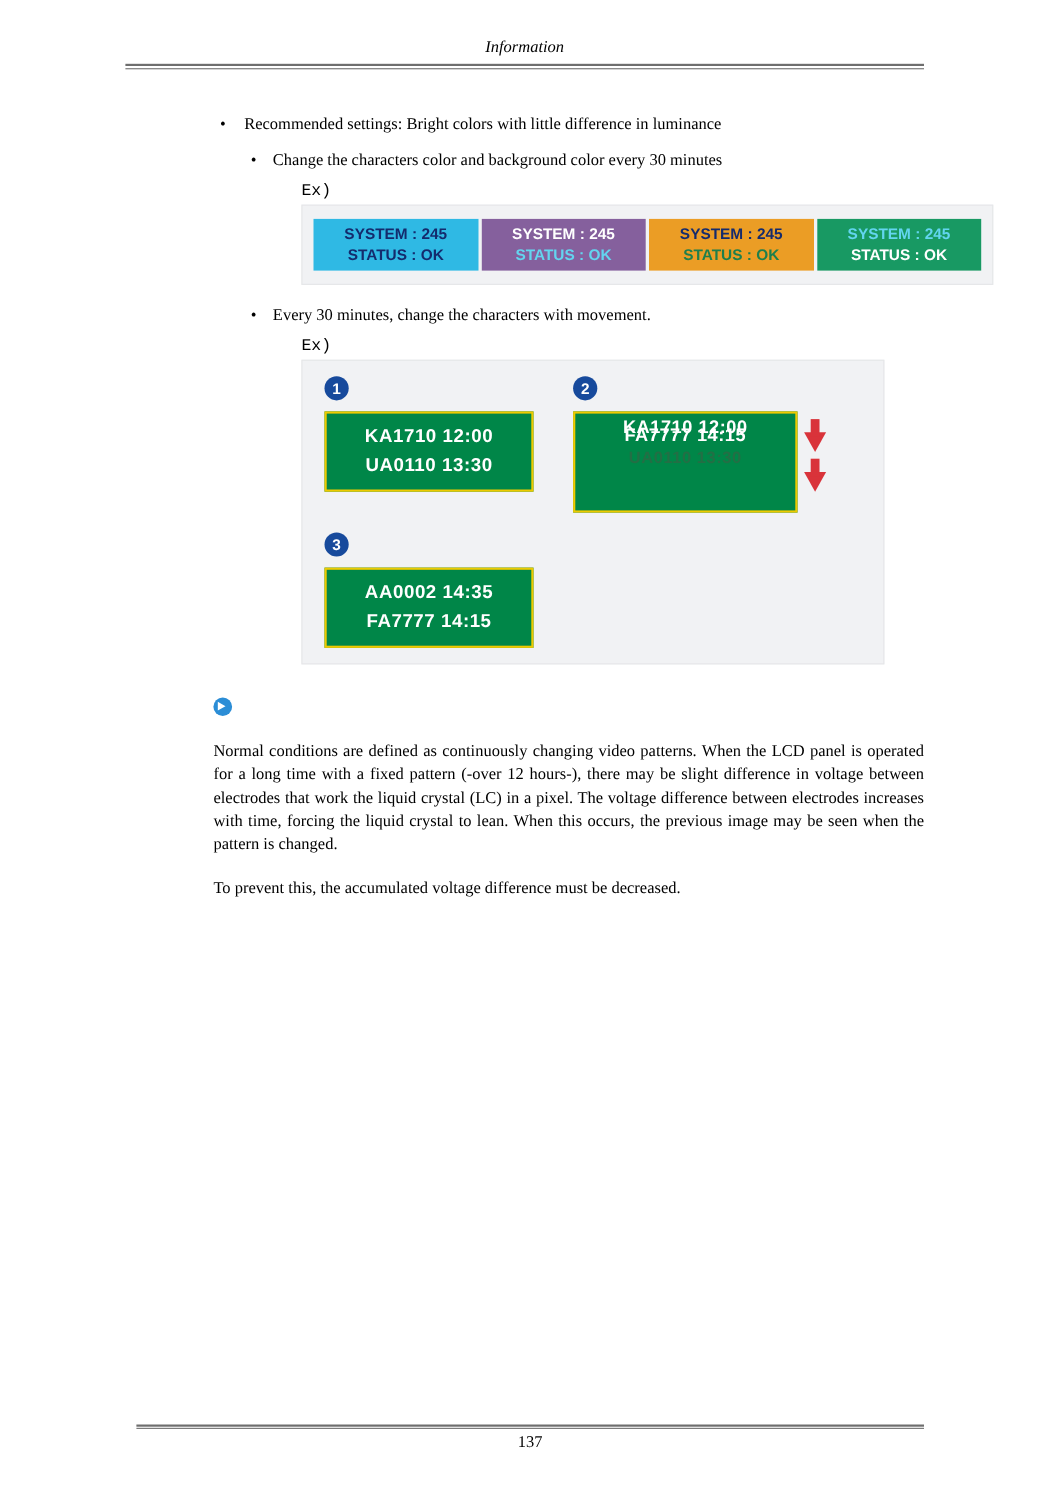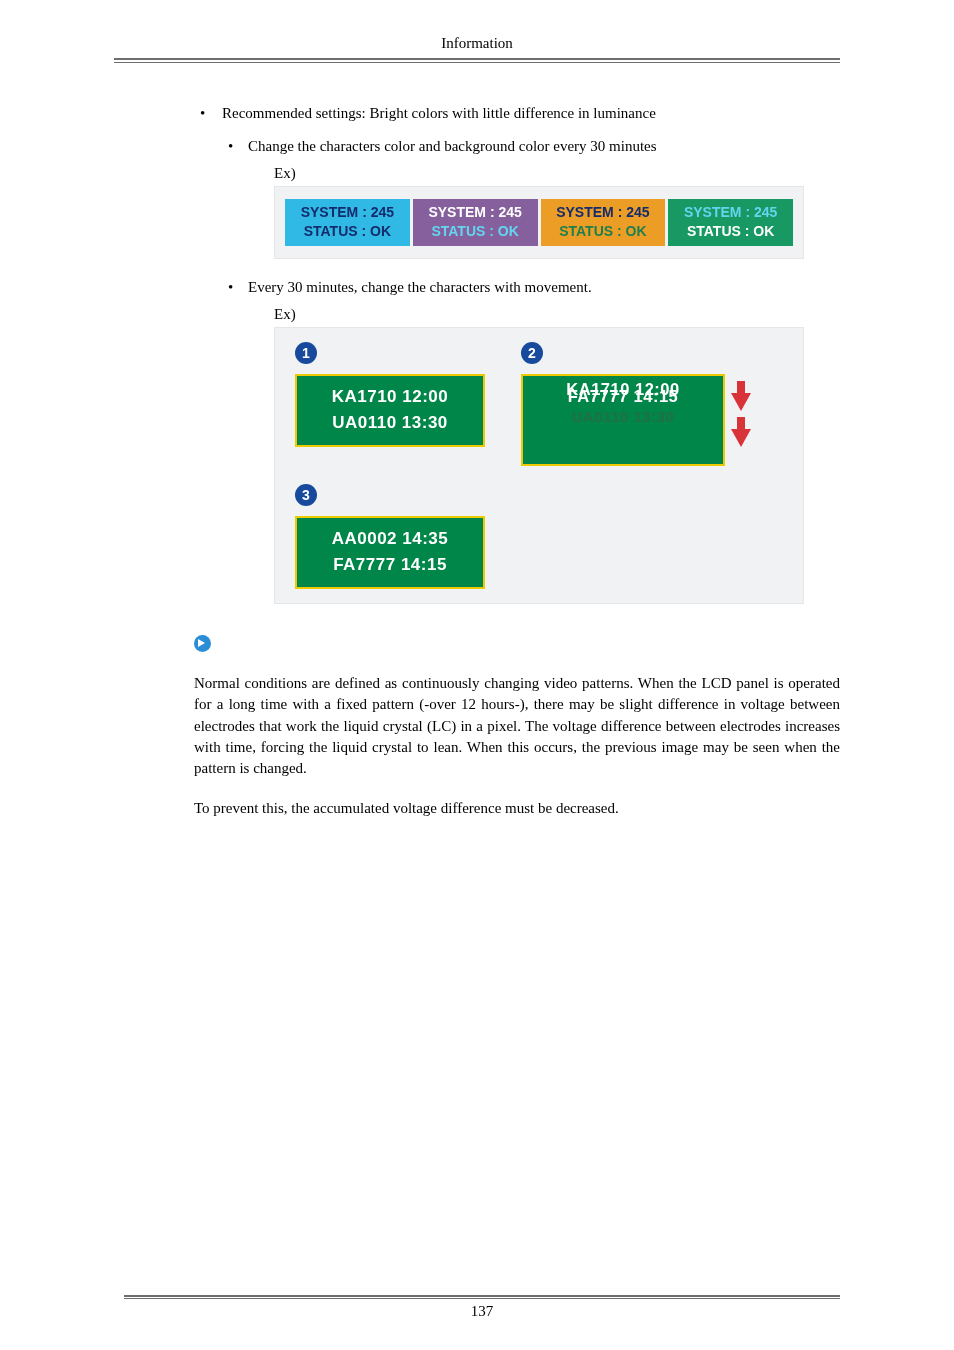--- a/index.html
+++ b/index.html
@@ -13,43 +13,44 @@
     position: relative;
   }
   .page {
     padding: 35px 114px 0 114px;
   }
   .header-title {
     text-align: center;
     font-size: 15px;
     padding-bottom: 6px;
     border-bottom: 2px solid #6e6e6e;
+    font-style: italic;
   }
   .header-rule2 {
     border-top: 1.5px solid #6e6e6e;
     margin-top: 1.5px;
     margin-bottom: 42px;
   }
   .content {
     padding-left: 80px;
   }
   ul.lvl1 { list-style: none; margin-bottom: 16px;}
   ul.lvl1 > li { position: relative; padding-left: 28px; margin-bottom: 0; }
   ul.lvl1 > li::before { content: "•"; position: absolute; left: 6px; top: 0; }
   ul.lvl2 { list-style: none; margin-top: 16px; }
   ul.lvl2 > li { position: relative; padding-left: 26px; margin-bottom: 14px; }
   ul.lvl2 > li::before { content: "•"; position: absolute; left: 6px; top: 0; }
-  .ex-label { margin: 10px 0 4px 26px; }
+  .ex-label { margin: 10px 0 4px 26px; font-family: Liberation Mono, monospace; }
 
   
   .ex1 {
     margin-left: 26px;
     padding: 12px 10px 12px 10px;
     background: #f1f2f4;
-    width: 530px;
+    width: 629px;
     border: 1px solid #e5e6e8;
   }
   .ex1-row { display: flex; gap: 3px; }
   .tile {
     flex: 1;
     text-align: center;
     padding: 4px 0 5px 0;
     font-family: Arial, Helvetica, sans-serif;
     font-weight: bold;
     font-size: 14px;

